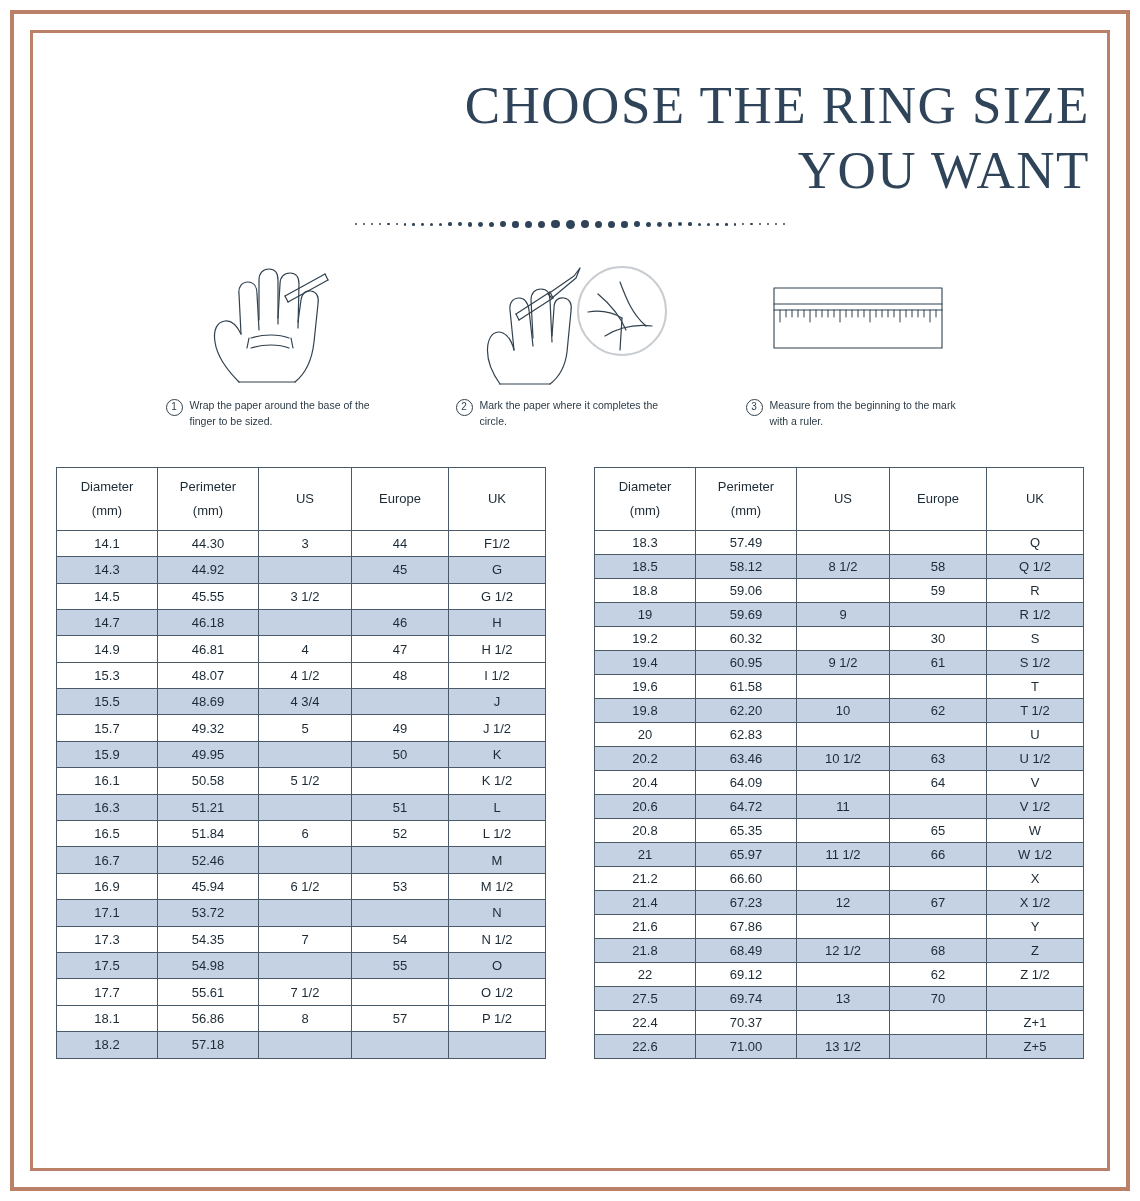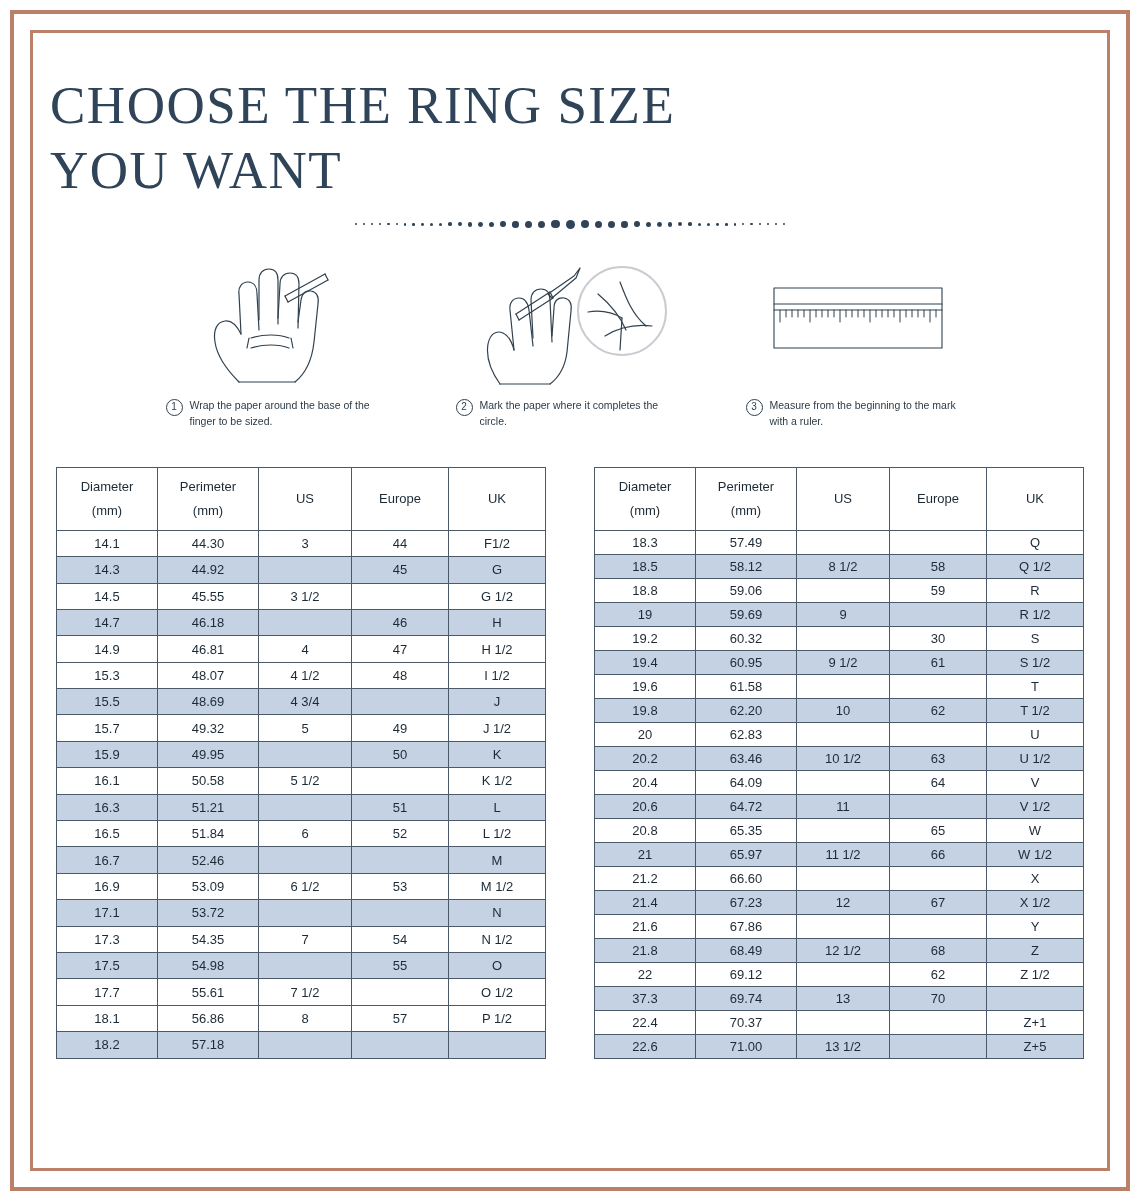--- a/index.html
+++ b/index.html
@@ -43,21 +43,21 @@
     left: 50px;
     top: 48px;
     right: 50px;
     bottom: 48px;
   }
   .title {
     font-family: "Liberation Serif", serif;
     color: #2f4458;
     font-size: 53px;
     letter-spacing: 1.5px;
-    text-align: left;
+    text-align: right;
     line-height: 1.22;
     margin-top: 25px;
     font-weight: normal;
   }
   .title-line {
     display: block;
   }
   .dots {
     margin: 14px auto 0 auto;
     width: 620px;
@@ -397,21 +397,21 @@
             </tr>
             <tr class="alt">
               <td class="col-d">16.7</td>
               <td class="col-p">52.46</td>
               <td class="col-us"></td>
               <td class="col-eu"></td>
               <td class="col-uk">M</td>
             </tr>
             <tr>
               <td class="col-d">16.9</td>
-              <td class="col-p">53.09</td>
+              <td class="col-p">45.94</td>
               <td class="col-us">6 1/2</td>
               <td class="col-eu">53</td>
               <td class="col-uk">M 1/2</td>
             </tr>
             <tr class="alt">
               <td class="col-d">17.1</td>
               <td class="col-p">53.72</td>
               <td class="col-us"></td>
               <td class="col-eu"></td>
               <td class="col-uk">N</td>
@@ -598,21 +598,21 @@
               <td class="col-uk">Z</td>
             </tr>
             <tr>
               <td class="col-d">22</td>
               <td class="col-p">69.12</td>
               <td class="col-us"></td>
               <td class="col-eu">62</td>
               <td class="col-uk">Z 1/2</td>
             </tr>
             <tr class="alt">
-              <td class="col-d">37.3</td>
+              <td class="col-d">27.5</td>
               <td class="col-p">69.74</td>
               <td class="col-us">13</td>
               <td class="col-eu">70</td>
               <td class="col-uk"></td>
             </tr>
             <tr>
               <td class="col-d">22.4</td>
               <td class="col-p">70.37</td>
               <td class="col-us"></td>
               <td class="col-eu"></td>

